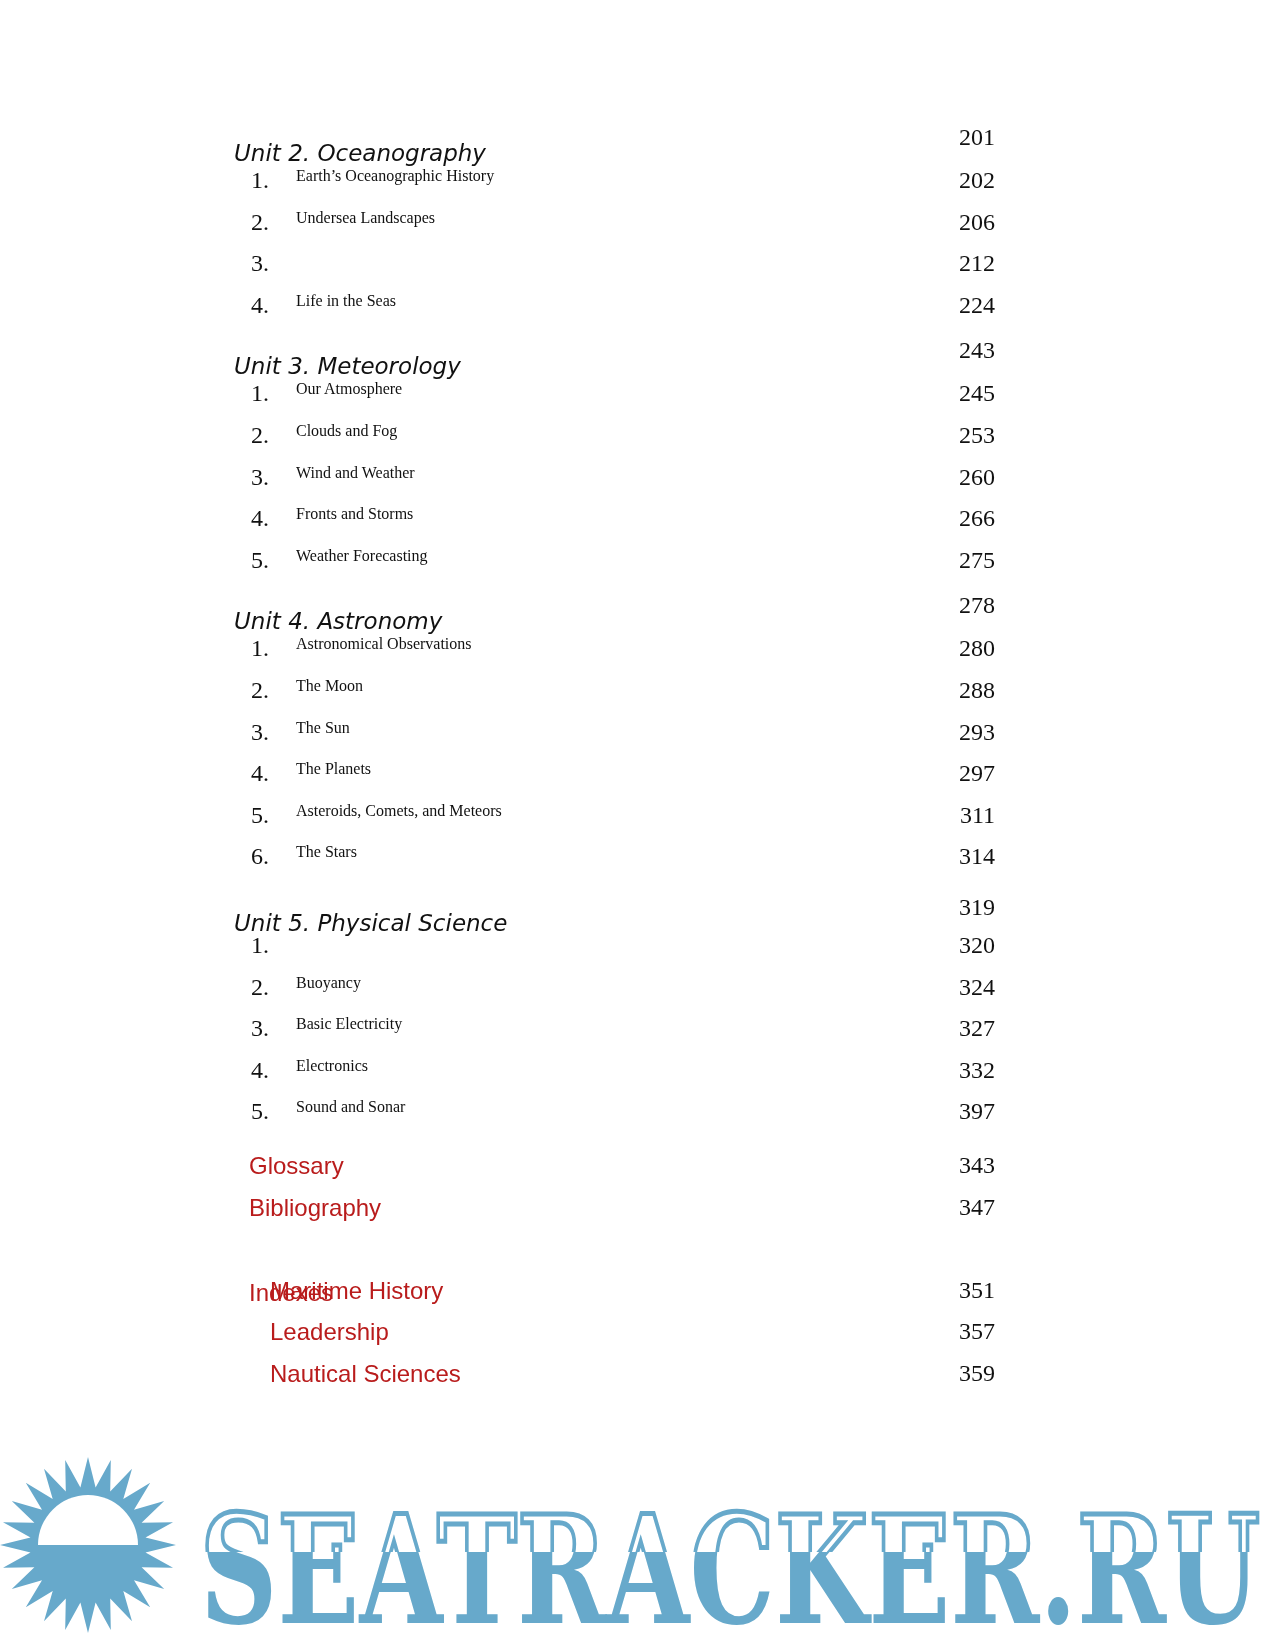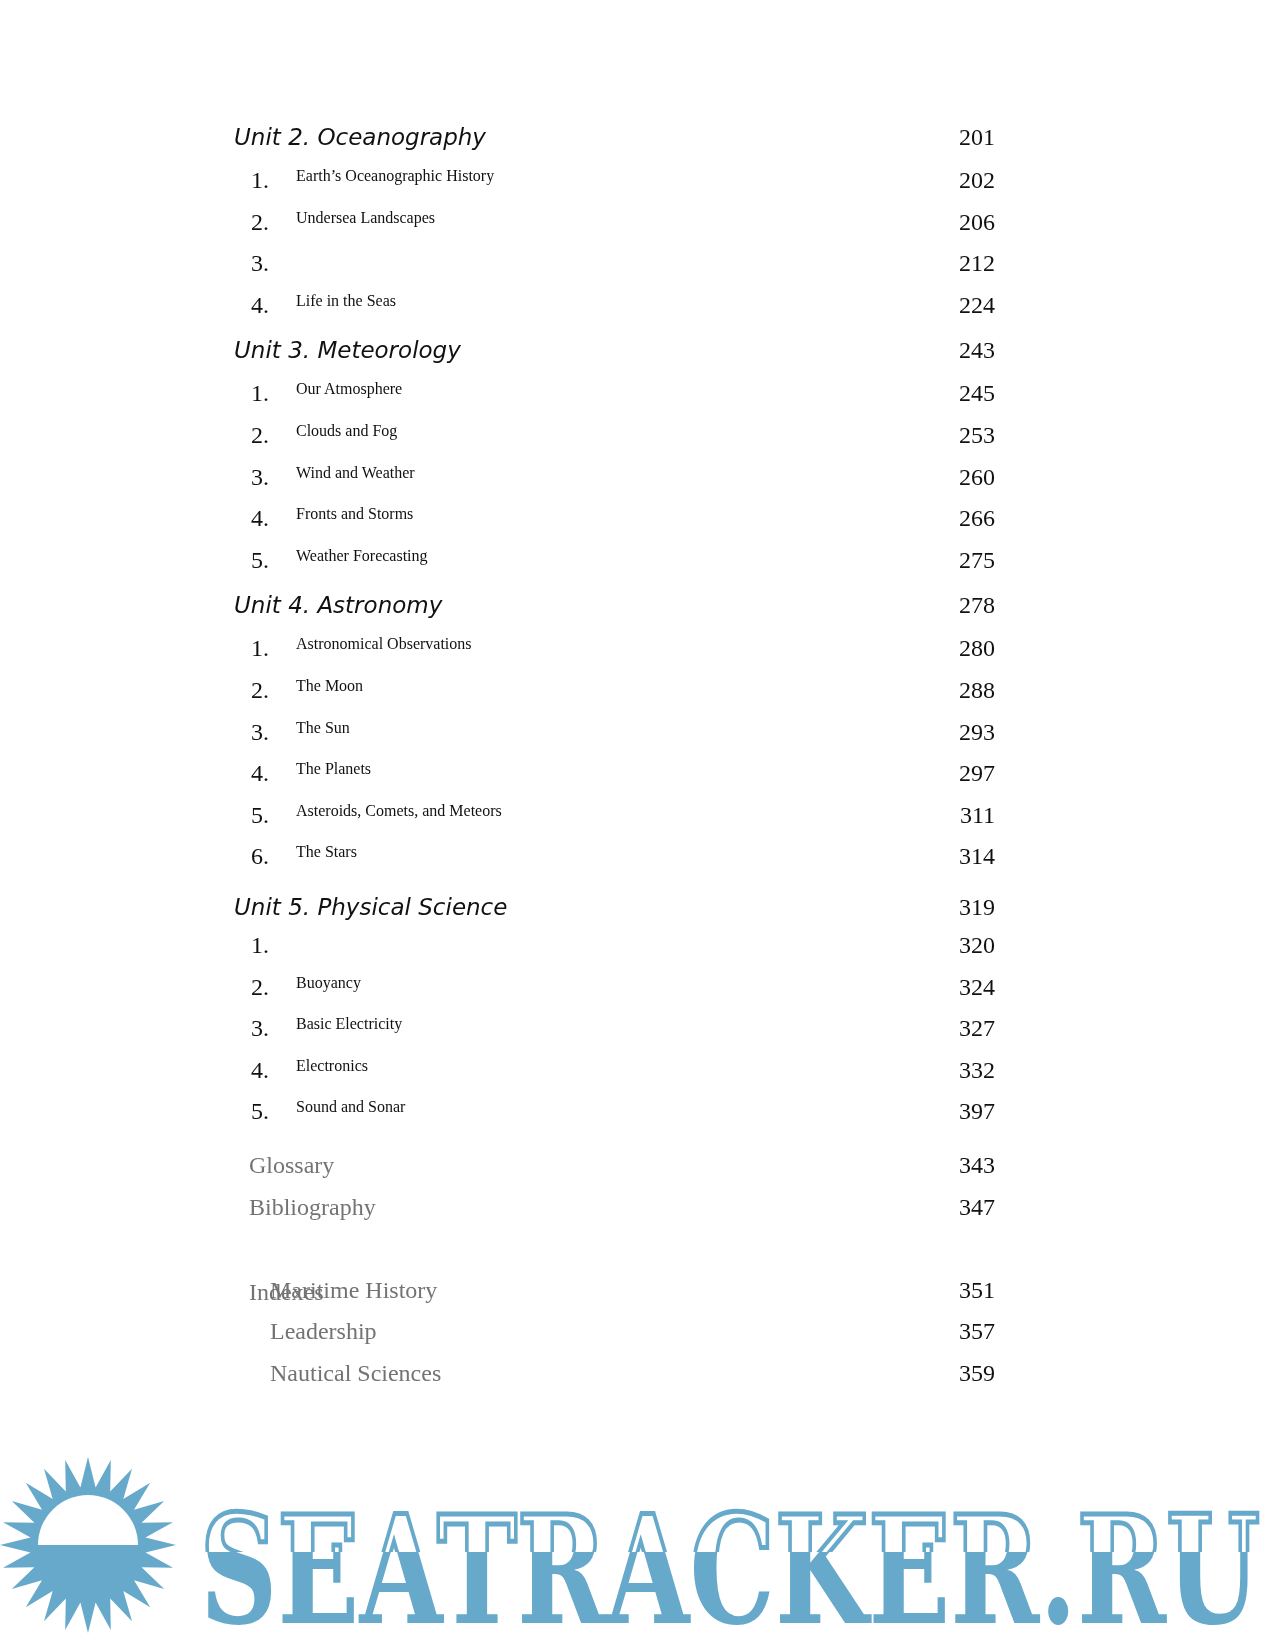--- a/index.html
+++ b/index.html
@@ -1,22 +1,22 @@
 <!DOCTYPE html>
 <html><head>
   <meta charset="utf-8">
   <style>
     html, body { margin: 0; padding: 0; background: #ffffff; }
     body { width: 1275px; height: 1650px; position: relative; overflow: hidden; }
     .toc { position: absolute; left: 0; top: 0; width: 1275px; }
     .row { position: absolute; left: 0; width: 1275px; height: 40px; }
-    .unit-title { position: absolute; left: 234px; font-family: "DejaVu Sans", sans-serif; font-style: italic; font-size: 23px; color: #111; white-space: nowrap; }
+    .unit-title { position: absolute; left: 234px; font-family: "DejaVu Sans", sans-serif; font-style: italic; font-size: 23px; color: #111; white-space: nowrap; margin-top: 16px; }
     .num { position: absolute; left: 251px; font-family: "Liberation Serif", serif; font-size: 24px; color: #111; }
     .chap { position: absolute; left: 296px; font-family: "Liberation Serif", serif; font-size: 16px; color: #111; white-space: nowrap; }
-    .back { position: absolute; left: 249px; font-family: Liberation Serif, serif; font-size: 24px; color: #737373; white-space: nowrap; }
+    .back { position: absolute; left: 249px; font-family: Liberation Sans, sans-serif; font-size: 24px; color: #b91c1c; white-space: nowrap; }
     .back.sub { left: 270px; }
     .page { position: absolute; left: 920px; width: 75px; text-align: right; font-family: "Liberation Serif", serif; font-size: 24px; color: #111; }
     .watermark { position: absolute; left: 0; top: 1455px; width: 1275px; height: 195px; }
   </style>
 </head>
 <body>
 
 <div class="toc" id="toc">
     <div class="row" style="top: 124px;">
       <span class="unit-title">Unit 2.  Oceanography</span>

